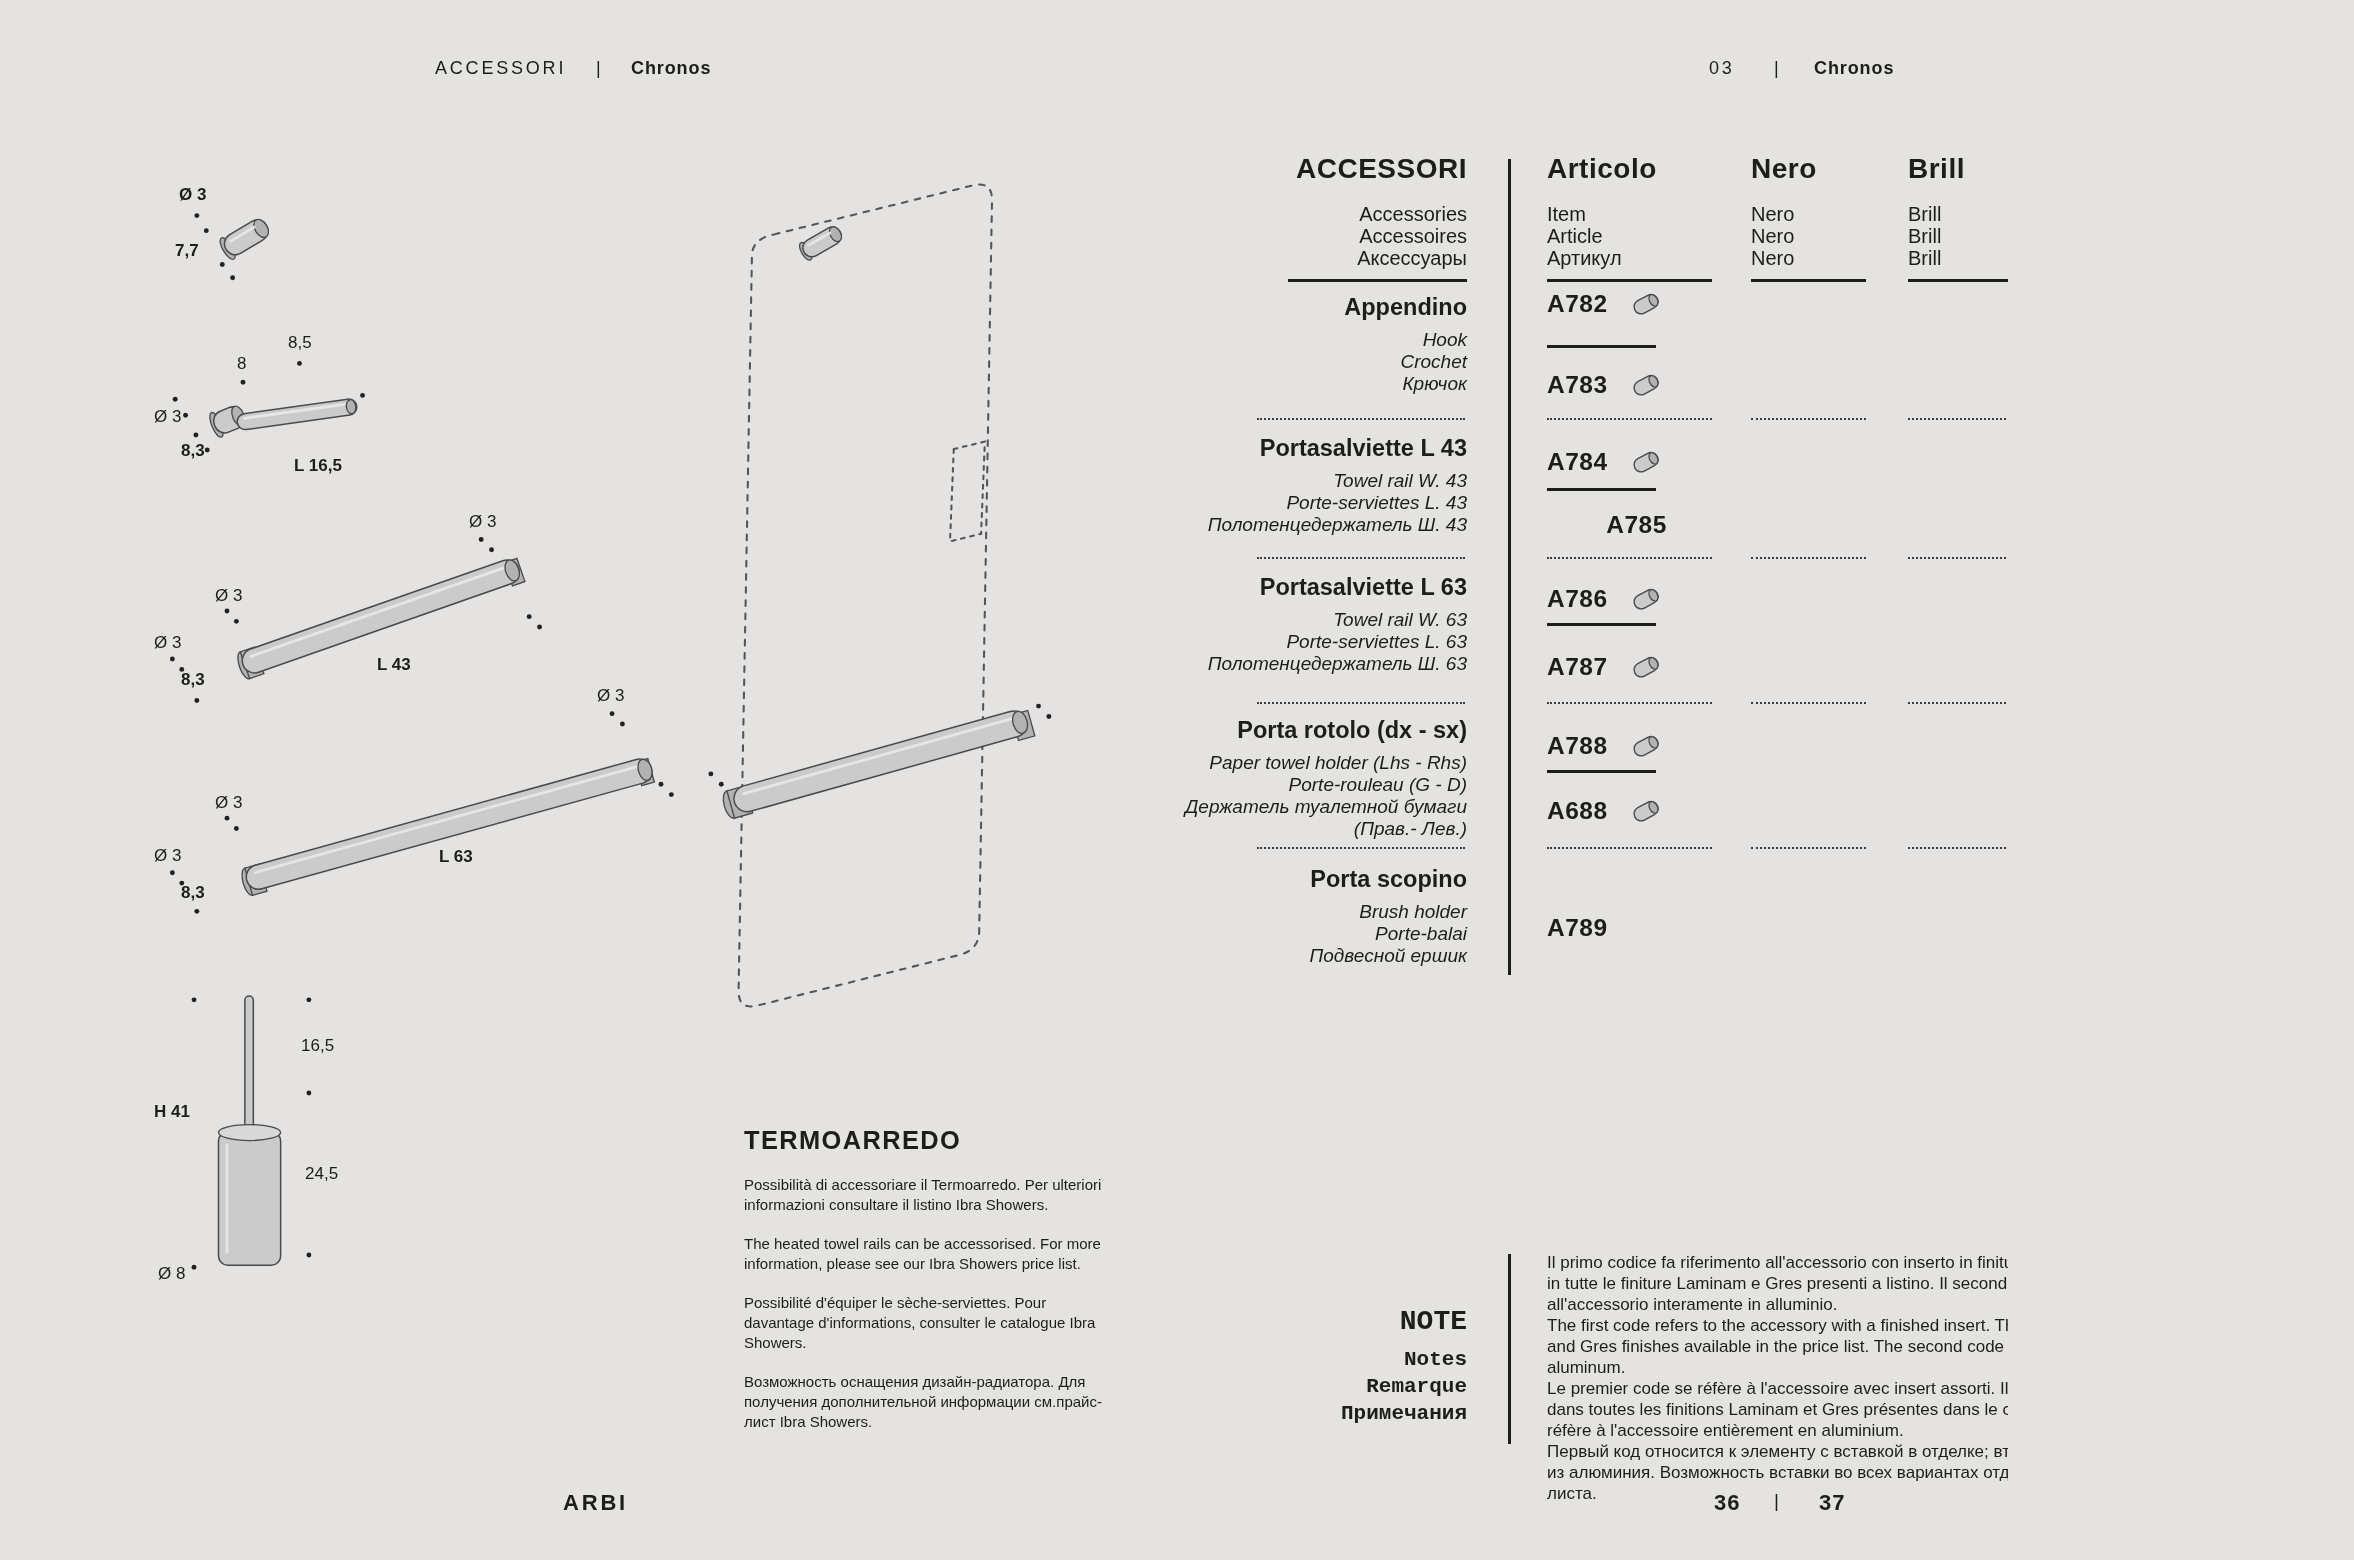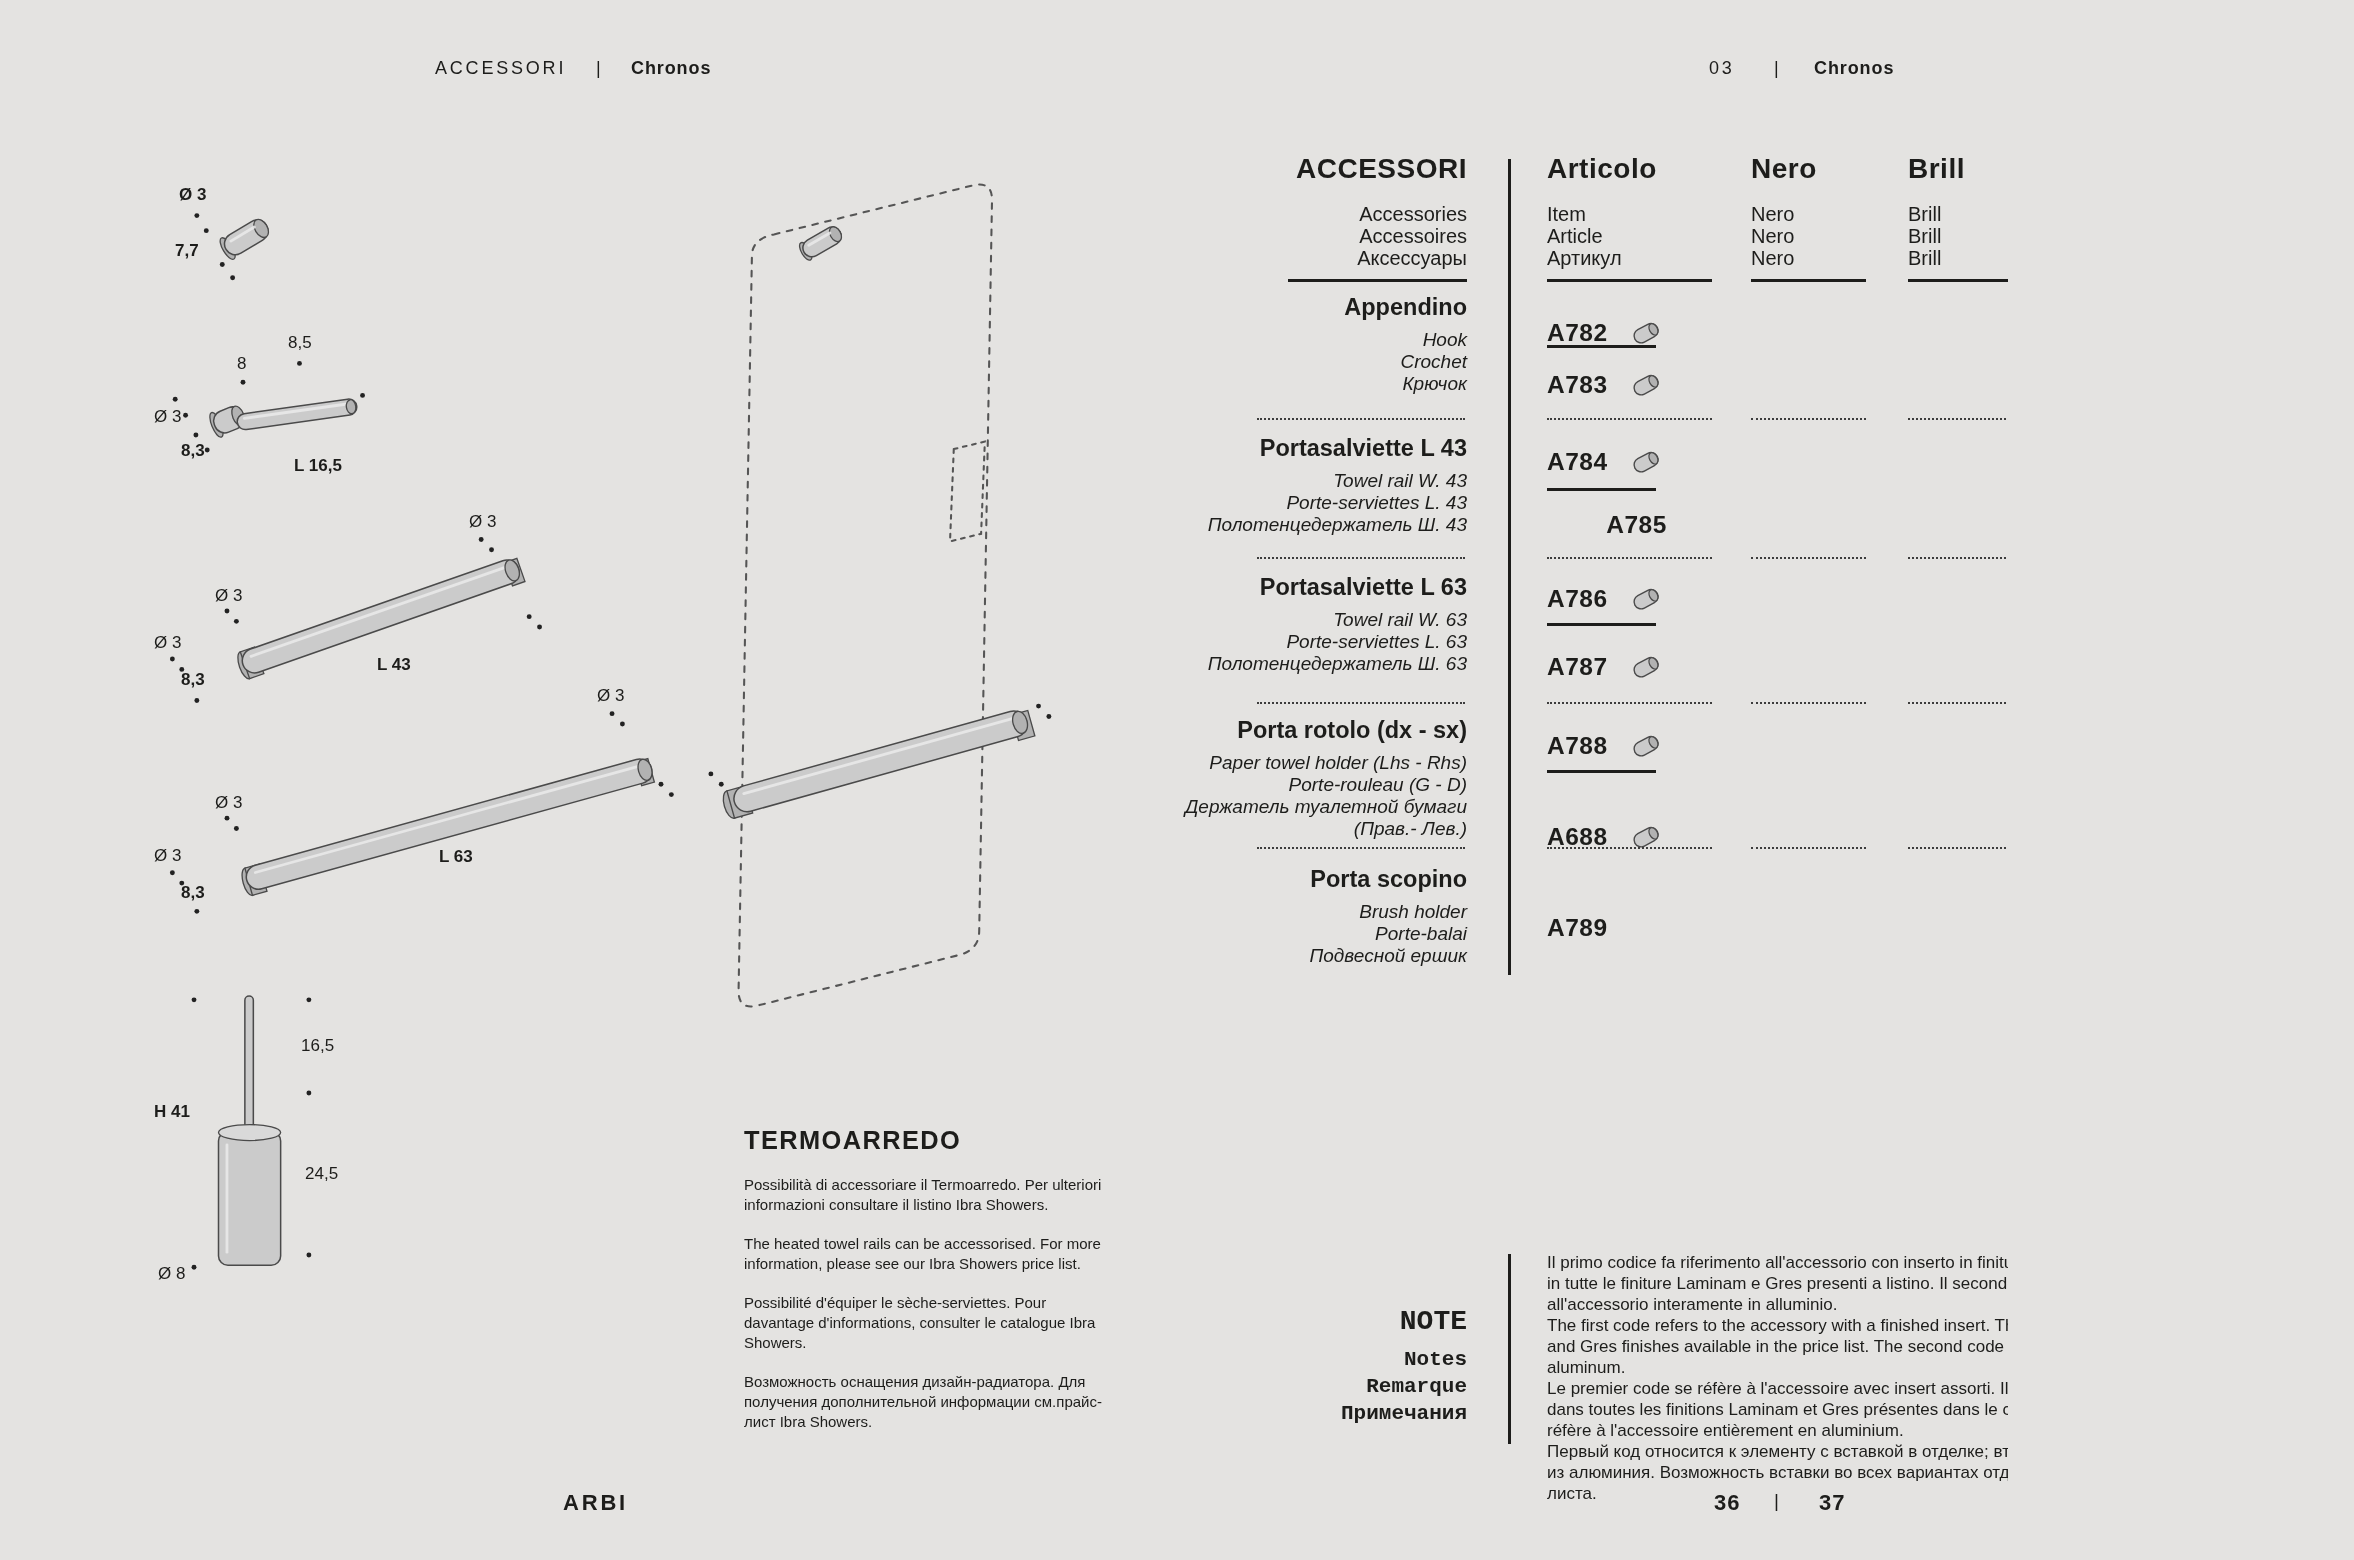--- a/index.html
+++ b/index.html
@@ -308,21 +308,21 @@
       <div>Bronzo</div>
       <div>Bronzo</div>
     </div>
   </div>
 
   <div class="uline" style="left:1547px; top:279px; width:165px;"></div>
   <div class="uline" style="left:1751px; top:279px; width:115px;"></div>
   <div class="uline" style="left:1908px; top:279px; width:114px;"></div>
   <div class="uline" style="left:2061px; top:279px; width:115px;"></div>
 
-  <div class="code-row" style="top:317px;align-items:center;">
+  <div class="code-row" style="top:288px;align-items:center;">
     <span class="code">A782</span>
     <svg width="36" height="28" viewBox="0 0 40 32">
       <g transform="translate(5,23) rotate(-28)">
         <rect class="metal" x="0" y="-8" width="29" height="16" rx="8"></rect>
         <ellipse class="metal-dk" cx="24" cy="0" rx="4.5" ry="7"></ellipse>
       </g>
     </svg>
   </div>
   <div class="uline" style="left:1547px; top:345px; width:109px;"></div>
 
@@ -382,21 +382,21 @@
     <span class="code">A788</span>
     <svg width="36" height="28" viewBox="0 0 40 32">
       <g transform="translate(5,23) rotate(-28)">
         <rect class="metal" x="0" y="-8" width="29" height="16" rx="8"></rect>
         <ellipse class="metal-dk" cx="24" cy="0" rx="4.5" ry="7"></ellipse>
       </g>
     </svg>
   </div>
   <div class="uline" style="left:1547px; top:770px; width:109px;"></div>
 
-  <div class="code-row" style="top:821px;text-align:right;">
+  <div class="code-row" style="top:795px;text-align:right;">
     <span class="code">A688</span>
     <svg width="36" height="28" viewBox="0 0 40 32">
       <g transform="translate(5,23) rotate(-28)">
         <rect class="metal" x="0" y="-8" width="29" height="16" rx="8"></rect>
         <ellipse class="metal-dk" cx="24" cy="0" rx="4.5" ry="7"></ellipse>
       </g>
     </svg>
   </div>
 
   <div class="code-row" style="top:912px;">

